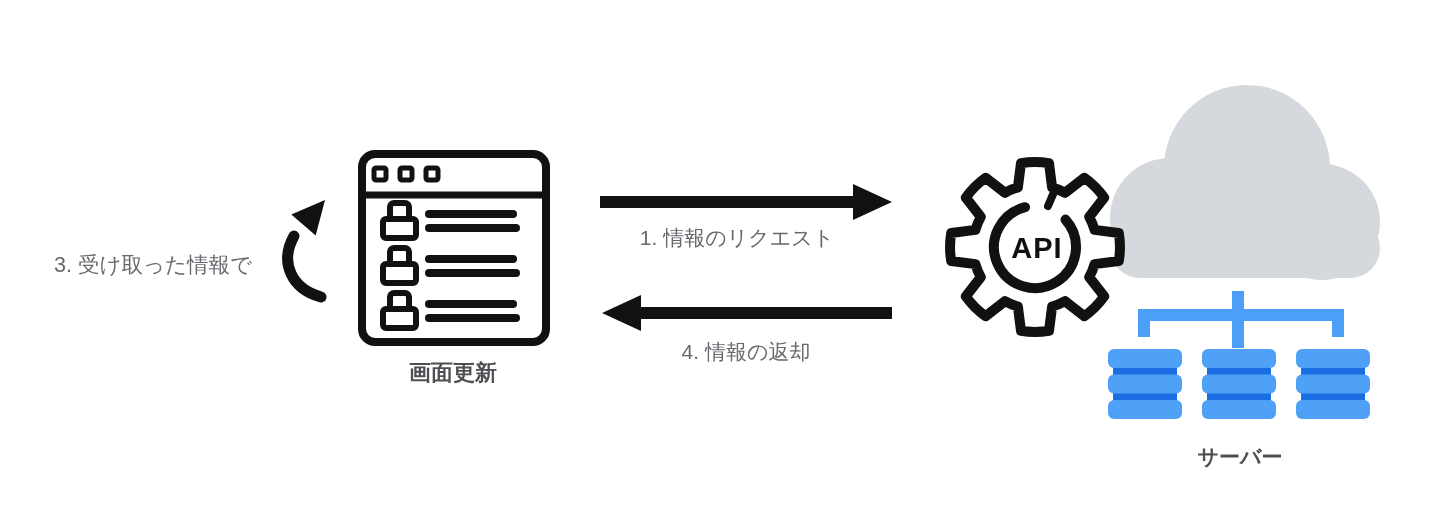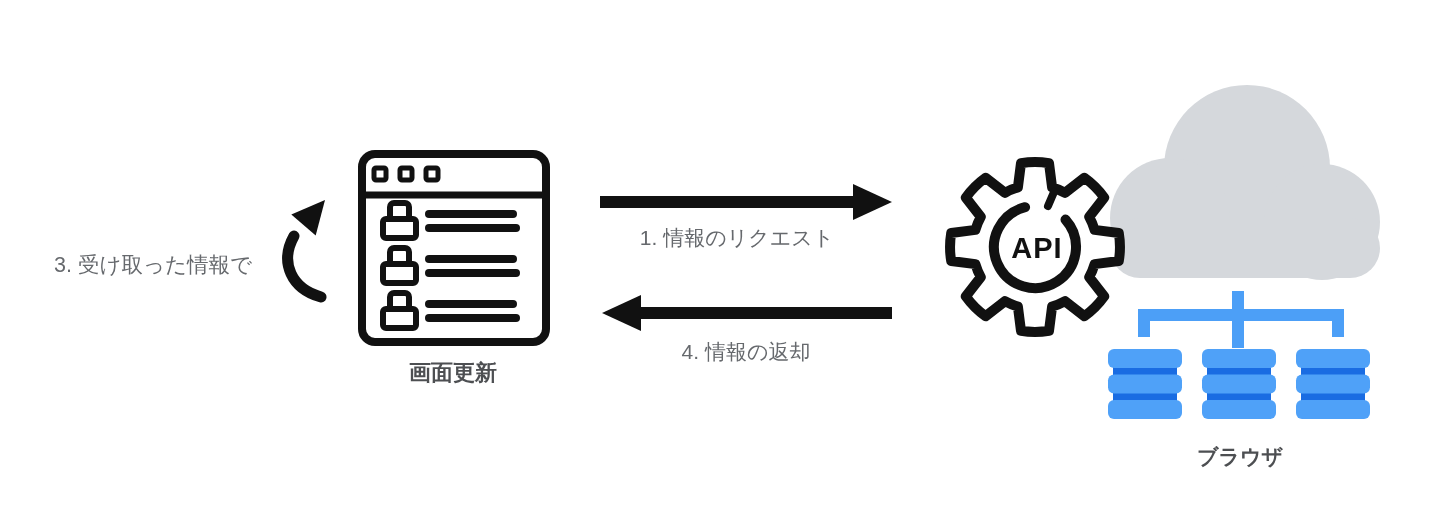--- a/index.html
+++ b/index.html
@@ -121,14 +121,14 @@
   <div class="lbl" style="left:33px;top:210px;width:240px;font-size:21.5px;margin-top:40px;">
     <div>3. 受け取った情報で</div>
   </div>
 
   <div class="node-lbl" style="left:353px;top:358px;width:200px;">画面更新</div>
 
   <div class="lbl" style="left:607px;top:222px;width:260px;">1. 情報のリクエスト</div>
 
   <div class="lbl" style="left:616px;top:336px;width:260px;">4. 情報の返却</div>
 
-  <div class="node-lbl" style="left:1140px;top:443px;width:200px;font-size:21px;">ブラウザ</div>
+  <div class="node-lbl" style="left:1140px;top:443px;width:200px;font-size:21px;">サーバー</div>
 </div>
 
 </body></html>

